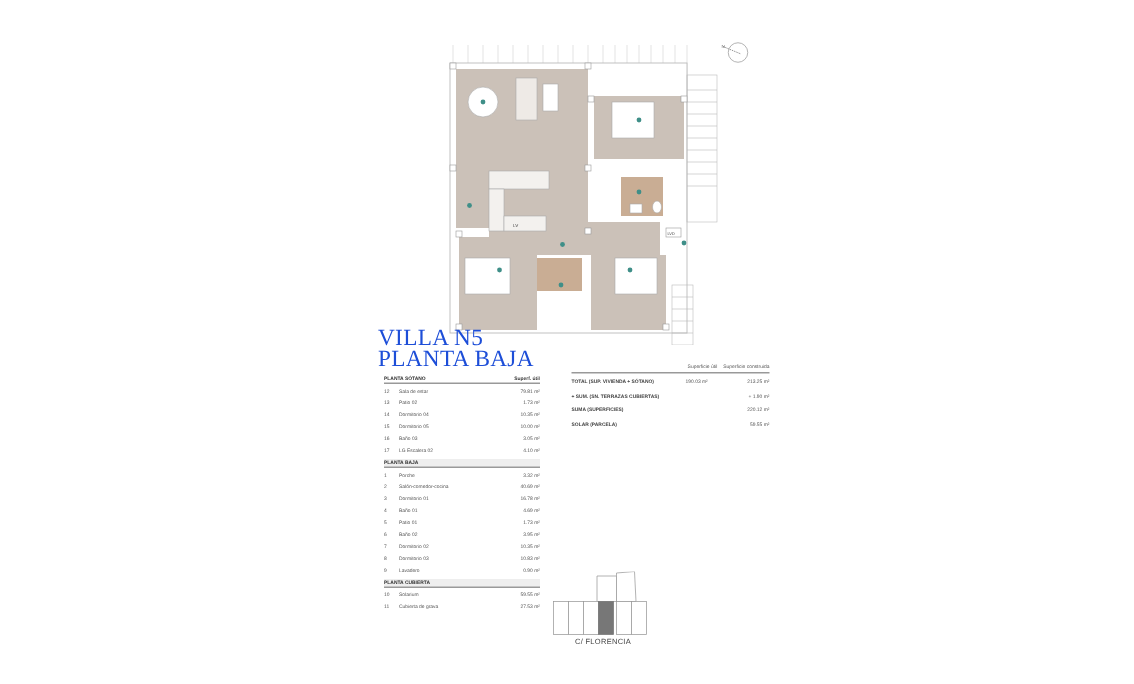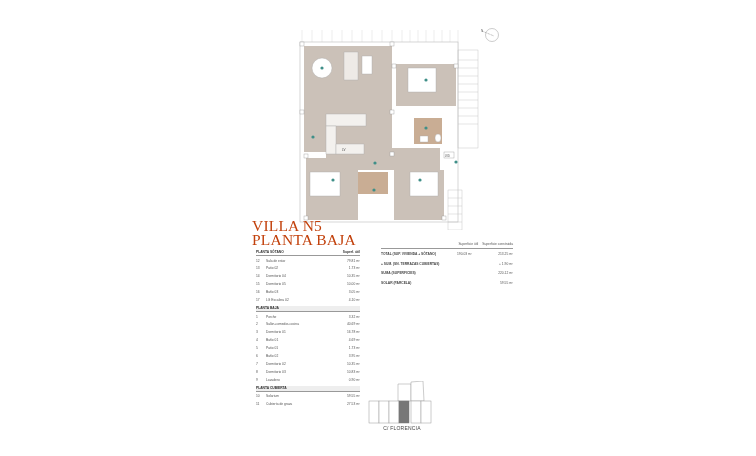--- a/index.html
+++ b/index.html
@@ -1,19 +1,19 @@
 <!DOCTYPE html>
 <html><head>
   <meta charset="utf-8">
   <style>
     html, body { margin: 0; padding: 0; }
     body { width: 756px; height: 456px; background: #ffffff; position: relative; overflow: hidden; font-family: "Liberation Sans", sans-serif; color: #333; }
     .abs { position: absolute; }
     .plan { left: 290px; top: 30px; width: 245px; height: 200px; }
-    .title { left: 252px; top: 219px; font-family: "Liberation Serif", serif; font-size: 15.5px; line-height: 14px; color: #c2410c; letter-spacing: 0.2px; }
+    .title { left: 252px; top: 219px; font-family: "Liberation Serif", serif; font-size: 15.5px; line-height: 14px; color: #1d4ed8; letter-spacing: 0.2px; }
     .title div { white-space: nowrap; }
     .tbl { left: 256px; top: 250px; width: 104px; font-size: 3.3px; color: #555; }
     .sec-head { display: flex; justify-content: space-between; font-weight: bold; color: #333; border-bottom: 0.6px solid #999; padding-bottom: 1px; margin-bottom: 2.6px; font-size: 3.3px; }
     .sec-head.gray { background: #eee; }
     .row { display: flex; height: 7.9px; align-items: flex-start; }
     .row .num { width: 10px; }
     .row .name { flex: 1; }
     .row .val { text-align: right; width: 24px; }
     .tot { left: 381px; top: 242px; width: 132px; font-size: 3.3px; color: #555; }
     .tot .hdr { display: flex; justify-content: flex-end; gap: 4px; border-bottom: 0.6px solid #999; padding-bottom: 2px; margin-bottom: 3px; }

